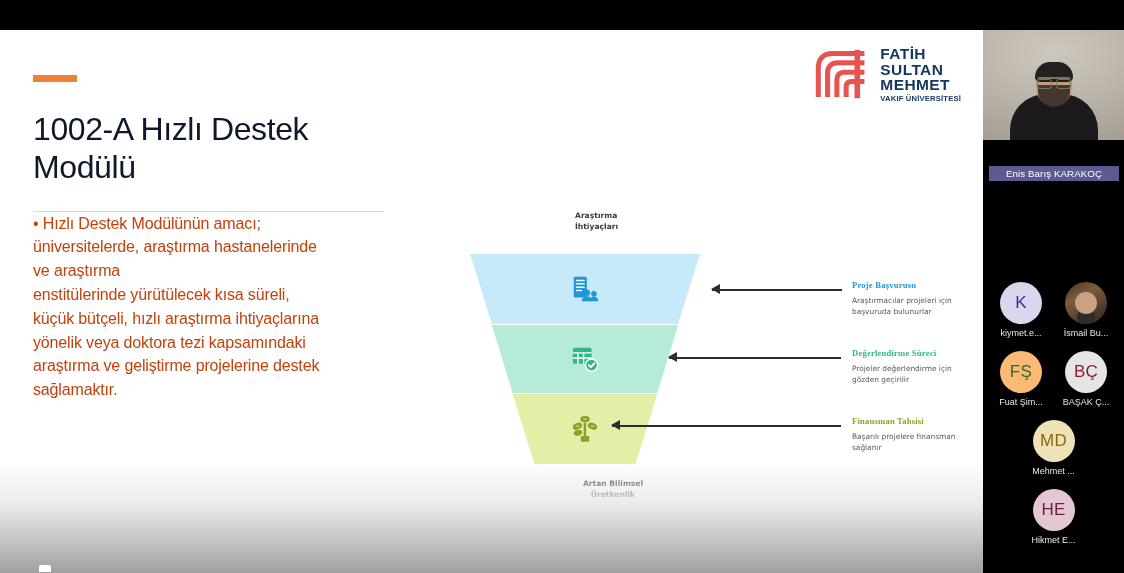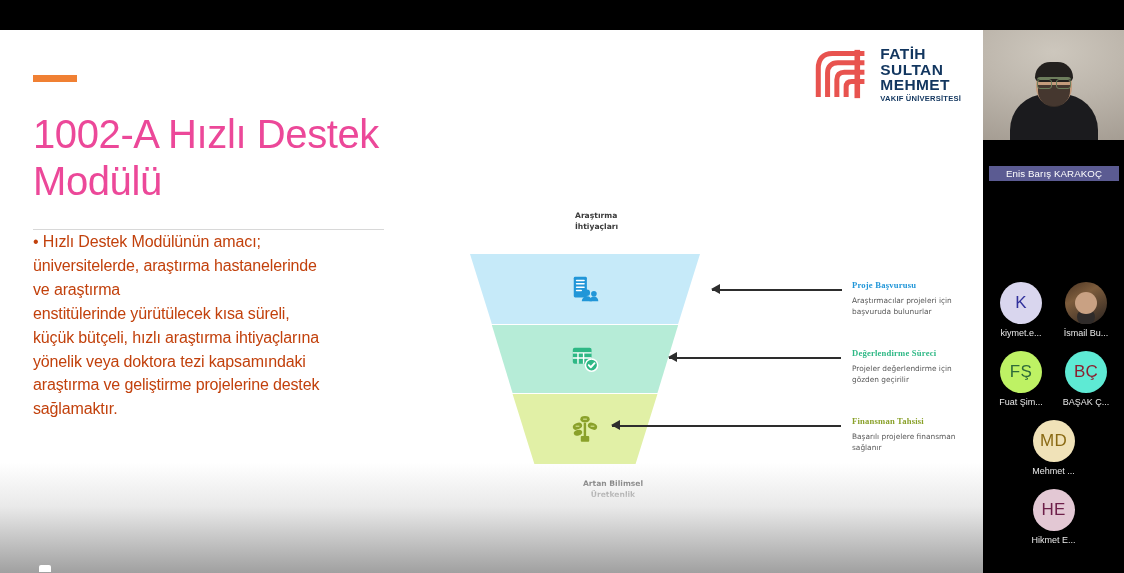--- a/index.html
+++ b/index.html
@@ -25,21 +25,21 @@
     pointer-events: none;
   }
   #slide-white {
     position: absolute; left: 0; top: 0; width: 983px; height: 425px; background: #fff;
   }
 
   
   #left-col { position: absolute; left: 33px; top: 45px; width: 360px; }
   #accent-bar { width: 44px; height: 7px; background: #f08033; margin-bottom: 29px; }
   #slide-title {
-    font-size: 40px; line-height: 1.18; color: #ec4899; font-weight: 400;
+    font-size: 32px; line-height: 1.18; color: #0f172a; font-weight: 400;
     letter-spacing: -0.4px; white-space: pre-line;
   }
   #title-rule { width: 351px; height: 1px; background: #d8d8d8; margin-top: 24px; }
   #body-text {
     font-size: 16px; line-height: 1.49; color: #c2410c;
     white-space: pre-line; letter-spacing: -0.15px;
   }
 
   
   #logo { position: absolute; right: 22px; top: 16px; display: flex; align-items: center; gap: 10px; justify-content: space-between; }
@@ -322,26 +322,26 @@
         <div class="av-name">kiymet.e...</div>
       </div>
 
       <div class="avatar-cell">
         <div class="av-circle photo-a"></div>
         <div class="av-name">İsmail Bu...</div>
       </div>
 
 
       <div class="avatar-cell">
-        <div class="av-circle" style="background:#bef264;color:#2f6b3a">FŞ</div>
+        <div class="av-circle" style="background:#fdba74;color:#2f6b3a">FŞ</div>
         <div class="av-name">Fuat Şim...</div>
       </div>
 
       <div class="avatar-cell">
-        <div class="av-circle" style="background:#5eead4;color:#8b2030">BÇ</div>
+        <div class="av-circle" style="background:#e5e5e5;color:#8b2030">BÇ</div>
         <div class="av-name">BAŞAK Ç...</div>
       </div>
 
       <div class="avatar-cell">
         <div class="av-circle" style="background:#f0e2b8;color:#8a6a14">MD</div>
         <div class="av-name">Mehmet ...</div>
       </div>
 
       <div class="avatar-cell wide">
         <div class="av-circle" style="background:#e3c8d4;color:#6d1f49">HE</div>

